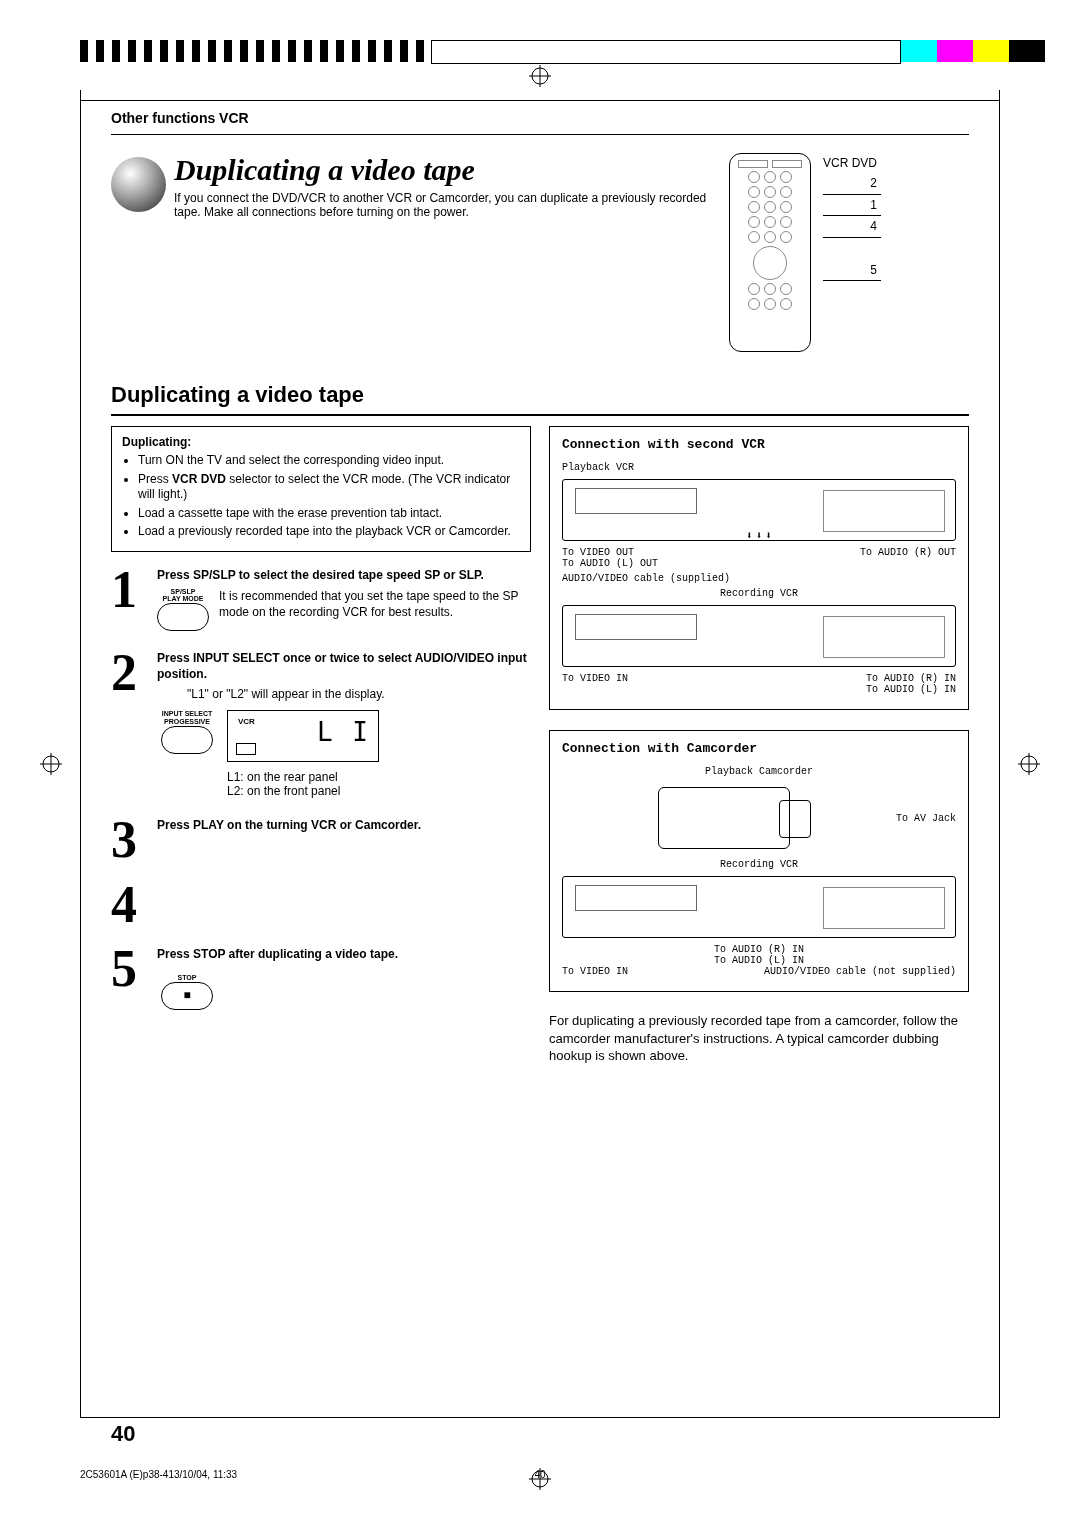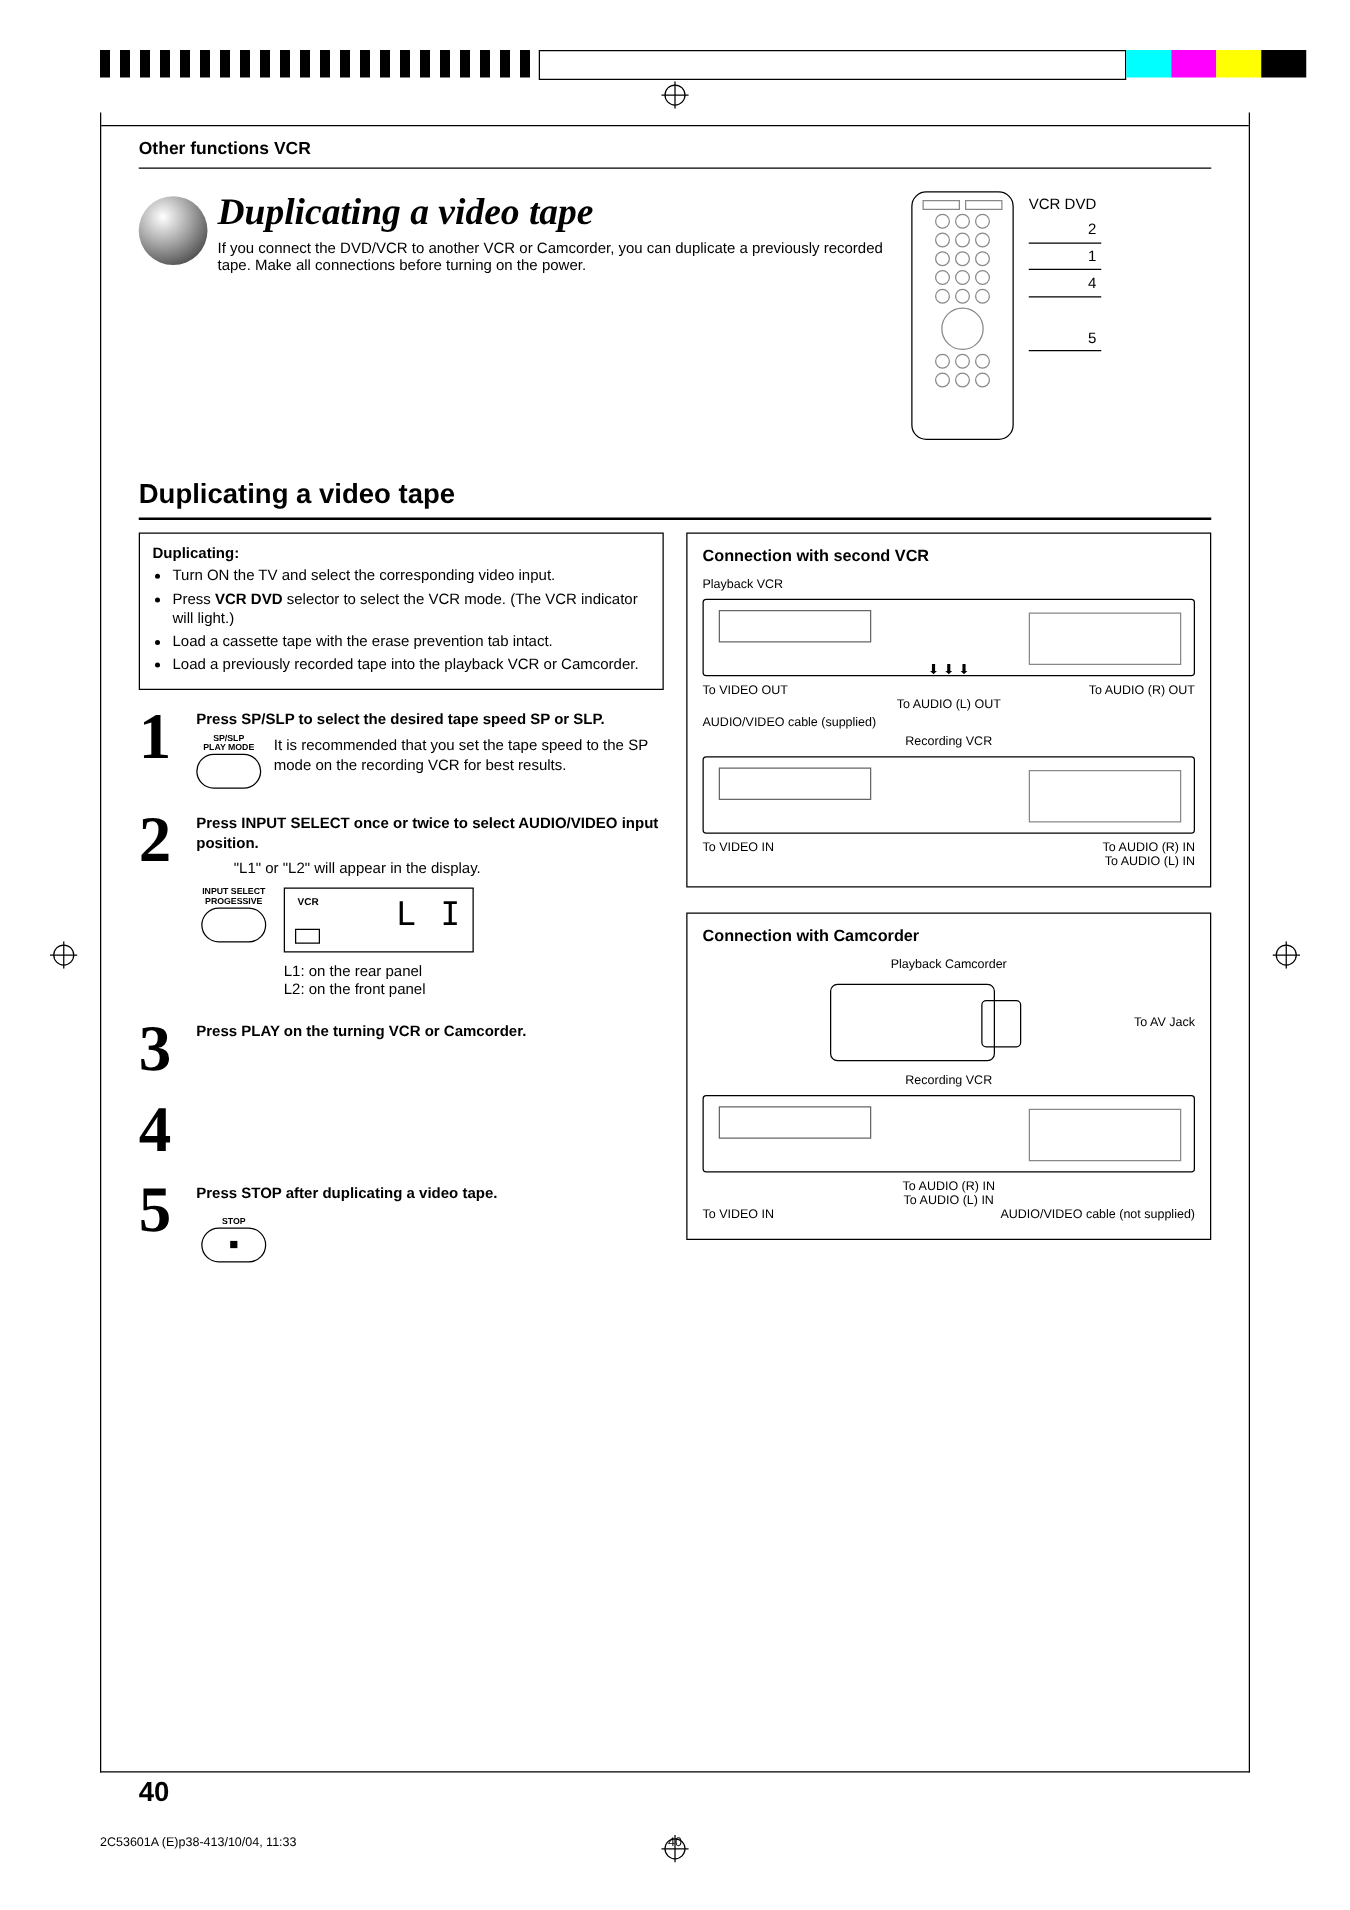--- a/index.html
+++ b/index.html
@@ -115,21 +115,21 @@
     position:relative; font-size:8px;
   }
   .display-box .vcr{font-weight:bold;}
   .display-box .seg7{
     font-family: monospace; font-size:26px; letter-spacing:2px; position:absolute; right:8px; top:6px;
   }
   .display-box .cassette{
     position:absolute; left:8px; bottom:6px; width:18px; height:10px; border:1px solid #000;
   }
 
-  .conn-box { border:1px solid #000; padding:10px 12px 14px 12px; margin-bottom: 20px; font-size:11px;}
+  .conn-box { border:1px solid #000; padding:10px 12px 14px 12px; margin-bottom: 20px; font-size:11px;font-family:Liberation Mono, monospace;}
   .conn-box .hd { font-weight:bold; font-size:13px; margin-bottom:10px;}
   .conn-box .device {
     border:1.5px solid #000; height:60px; border-radius:3px; margin:6px 0;
     position:relative; background:#fff;
   }
   .conn-box .device .slot{position:absolute; left:12px; top:8px; width:120px; height:24px; border:1px solid #666;}
   .conn-box .device .panel{position:absolute; right:10px; top:10px; width:120px; height:40px; border:1px solid #888;}
   .conn-box .lbl{font-size:10px;}
   .conn-box .small{font-size:10px; margin:4px 0;}
   .camcorder{
@@ -352,21 +352,21 @@
               <div style="position:absolute;left:50%;bottom:-2px;transform:translateX(-50%);display:flex;gap:3px;">
                 <span>⬇</span>
                   <span>⬇</span>
                   <span>⬇</span>
               </div>
             </div>
             <div style="display:flex;justify-content:space-between" class="lbl">
               <span>To VIDEO OUT</span>
               <span>To AUDIO (R) OUT</span>
             </div>
-            <div style="text-align:center" class="lbl">To AUDIO (L) OUT</div>
+            <div style="text-align:left" class="lbl">To AUDIO (L) OUT</div>
             <div class="small">AUDIO/VIDEO cable (supplied)</div>
             <div style="text-align:center" class="small">Recording VCR</div>
             <div class="device">
               <div class="slot"></div>
                 <div class="panel"></div>
             </div>
             <div style="display:flex;justify-content:space-between" class="lbl">
               <span>To VIDEO IN</span>
               <span>To AUDIO (R) IN</span>
             </div>
@@ -390,20 +390,21 @@
             </div>
             <div style="text-align:center" class="lbl">
               <span>To AUDIO (L) IN</span>
             </div>
             <div style="display:flex;justify-content:space-between" class="lbl">
               <span>To VIDEO IN</span>
               <span>AUDIO/VIDEO cable (not supplied)</span>
             </div>
           </div>
 
+          <div style="font-size:13px;line-height:1.35;">For duplicating a previously recorded tape from a camcorder, follow the camcorder manufacturer's instructions. A typical camcorder dubbing hookup is shown above.</div>
 
         </div>
       </div>
 
     </div>
     <div class="page-num">40</div>
   </div>
 
   <div class="footer">
     <span>2C53601A (E)p38-41</span>

